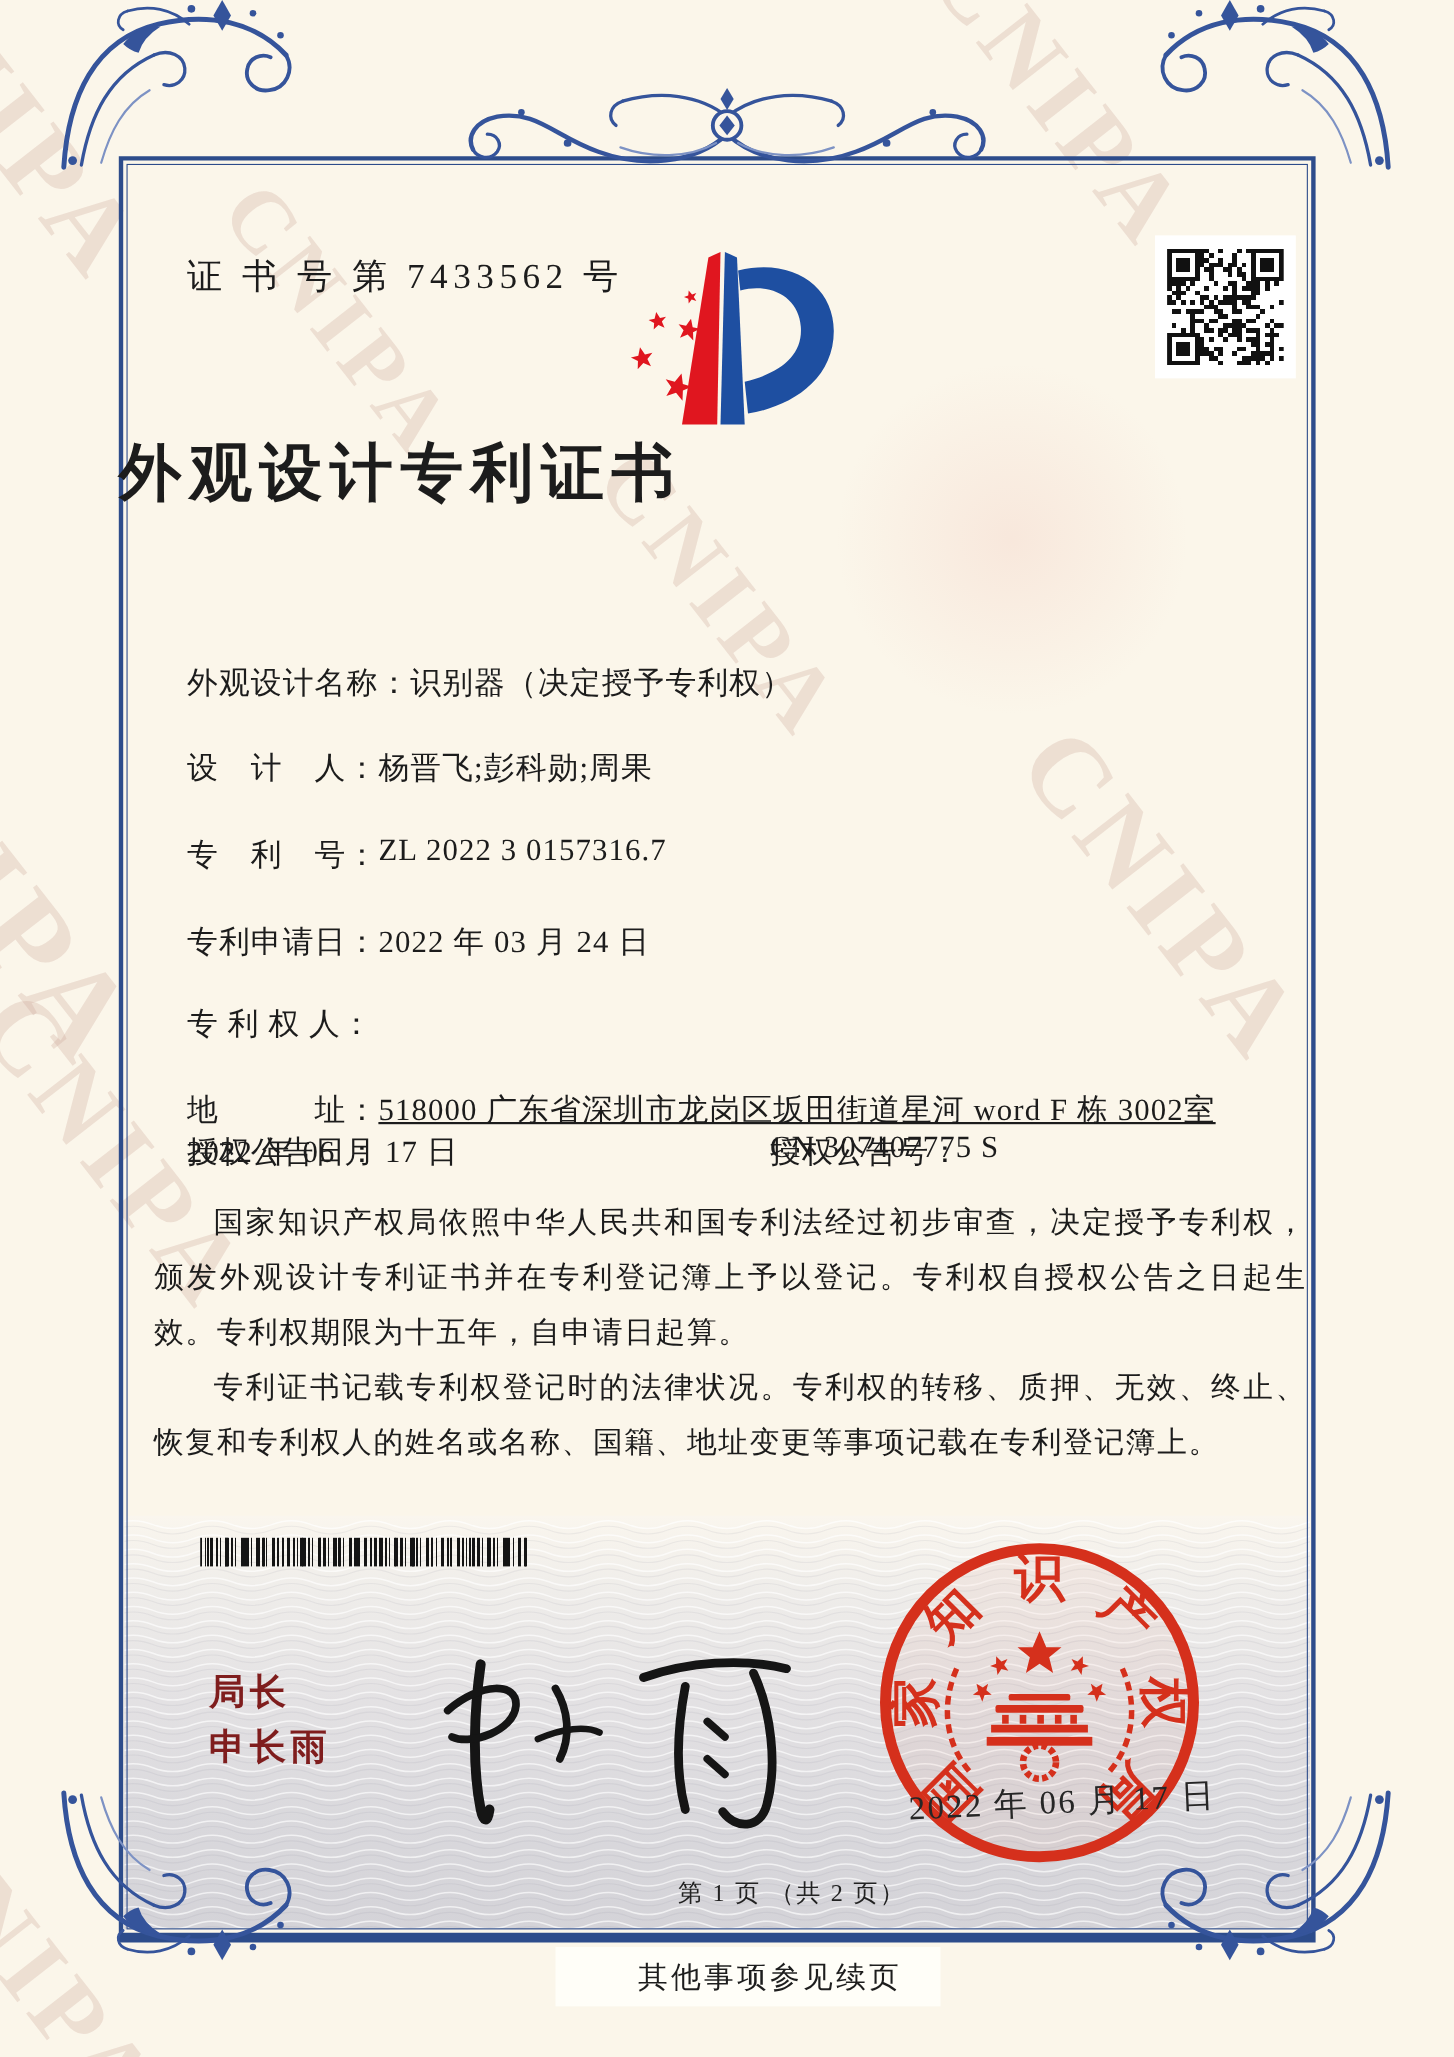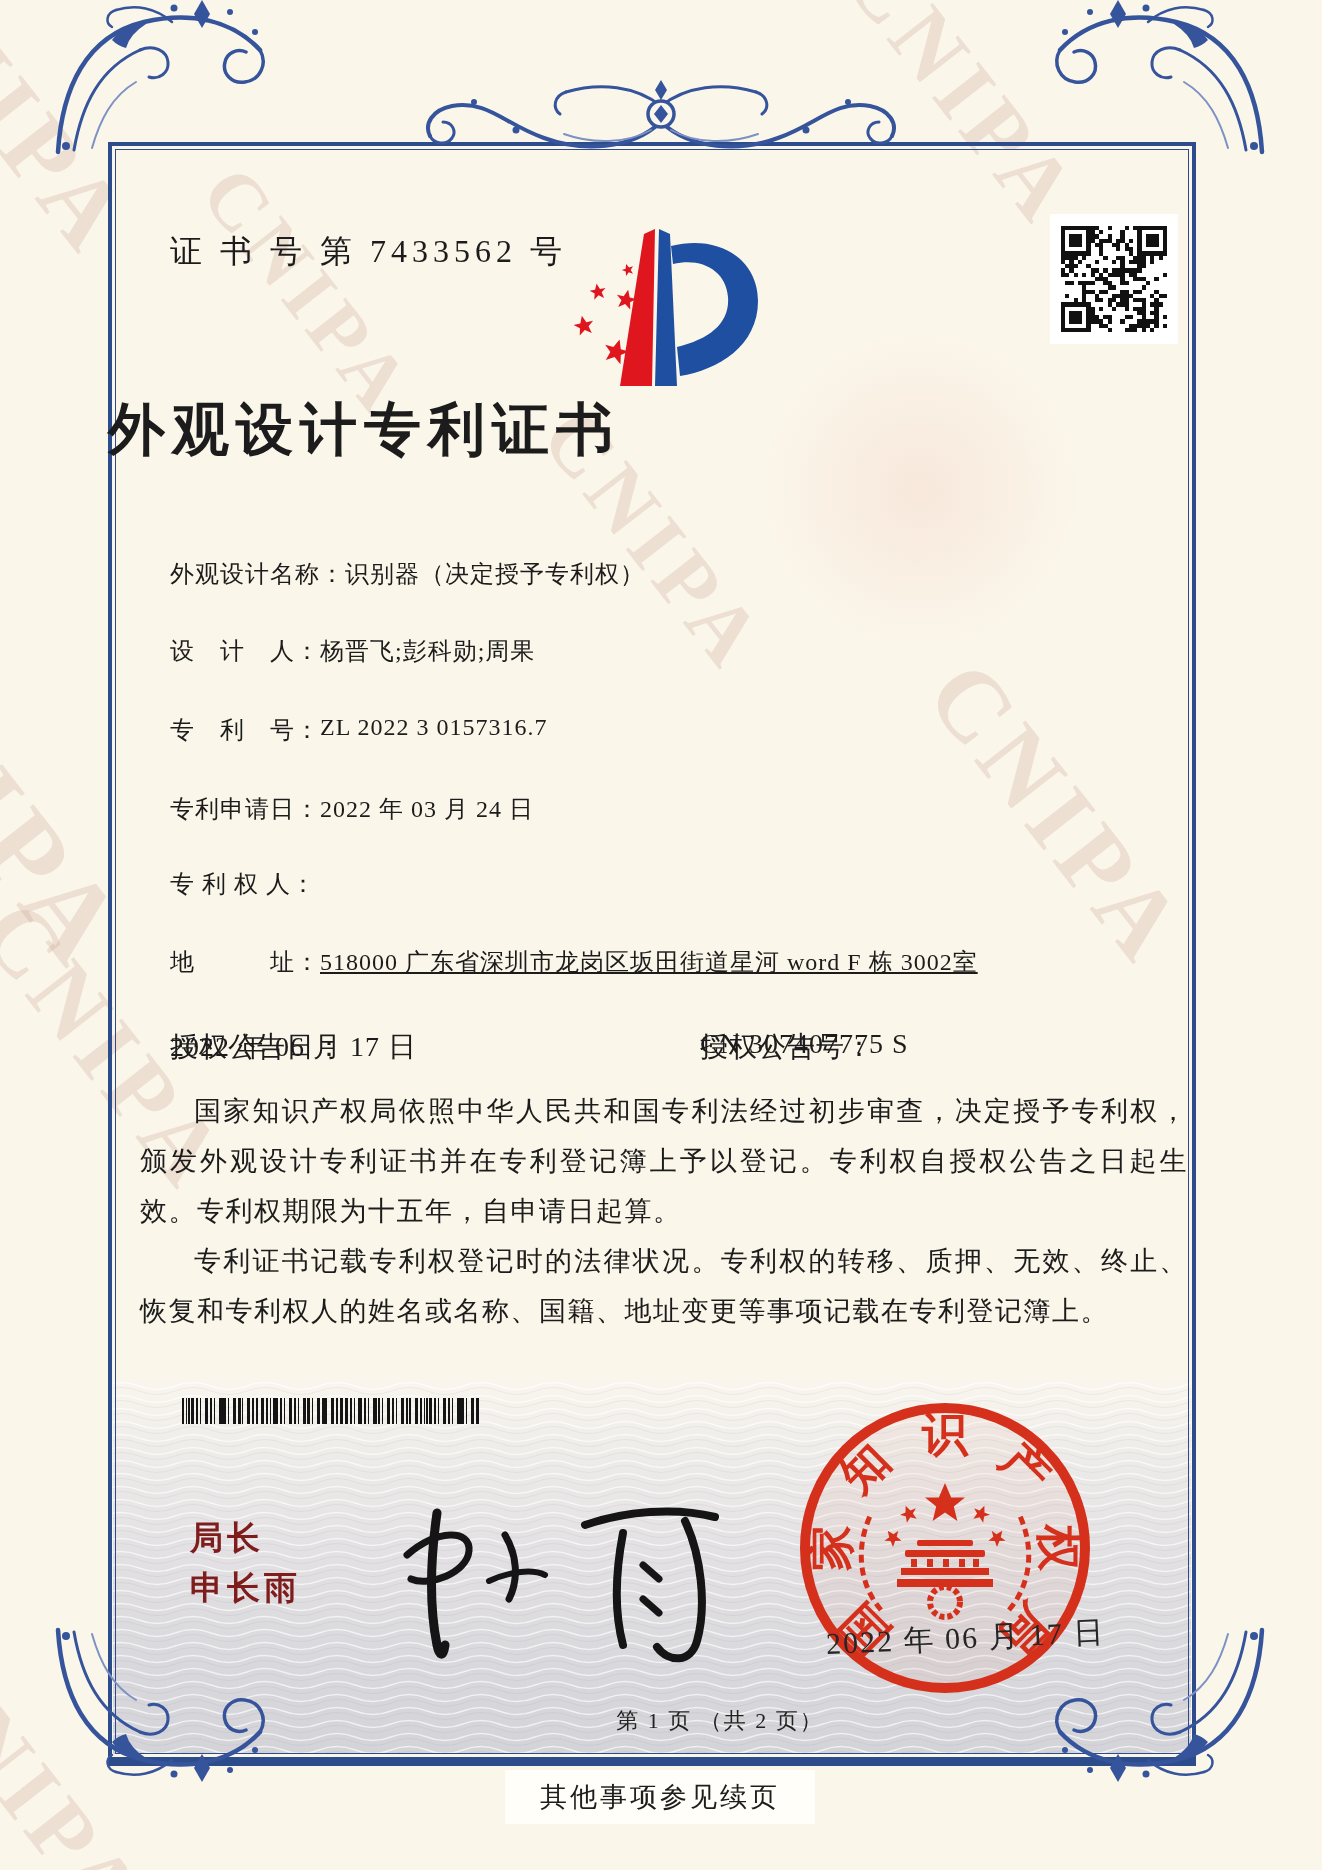--- a/index.html
+++ b/index.html
@@ -34,21 +34,21 @@
     position:absolute;left:113px;top:1378px;width:1078px;height:376px;
     background:linear-gradient(#faf6ee 0%,#efedea 18%,#e3e1e3 45%,#d9d8dc 75%,#d4d3d8 100%);
     overflow:hidden;
   }
   
   #cert-no{position:absolute;left:170px;top:230px;font-size:32px;letter-spacing:5px;}
   #title{
     position:absolute;left:108px;top:392px;width:1088px;text-align:left;
     font-size:57px;font-weight:700;letter-spacing:7px;
   }
-  .field-row{position:absolute;left:170px;font-size:24px;letter-spacing:1px;display:flex;}
+  .field-row{position:absolute;left:170px;font-size:28px;letter-spacing:1px;display:flex;margin-top:44px;}
   .field-row .lbl{white-space:nowrap;}
   .field-row .val{white-space:normal;}
   #row-addr .val{width:790px;text-decoration:underline;}
   #grant-row span{position:absolute;top:0;font-size:28px;letter-spacing:1px;white-space:nowrap;}
   #paras{position:absolute;left:140px;top:1086px;width:1048px;font-size:27px;line-height:50px;
          text-align:justify;letter-spacing:1.5px;}
   #paras p{margin:0;text-indent:2em;}
   
   #barcode{
     position:absolute;left:182px;top:1398px;width:298px;height:26px;
@@ -63,21 +63,21 @@
   #signer-title{top:1516px;}
   #signer-name{top:1566px;}
   #seal-date{
     position:absolute;left:826px;top:1618px;font-size:30px;letter-spacing:2px;color:#262626;
     transform:rotate(-2.5deg);white-space:nowrap;
   }
   #page-num{position:absolute;left:108px;top:1706px;width:1224px;text-align:center;
             font-size:22px;letter-spacing:2px;color:#222;}
   #cont-box{
     position:absolute;left:505px;top:1770px;width:310px;height:54px;background:#fffef8;
-    display:flex;align-items:center;justify-content:center;
+    display:flex;align-items:center;justify-content:center;padding-left:40px;
   }
   #cont-box span{font-size:27px;letter-spacing:3px;color:#1d1d1d;}
   
   #qr-box{position:absolute;left:1050px;top:214px;width:128px;height:130px;background:#ffffff;
           display:flex;align-items:center;justify-content:center;}
 </style>
 </head>
 <body>
 
 <div id="page">

